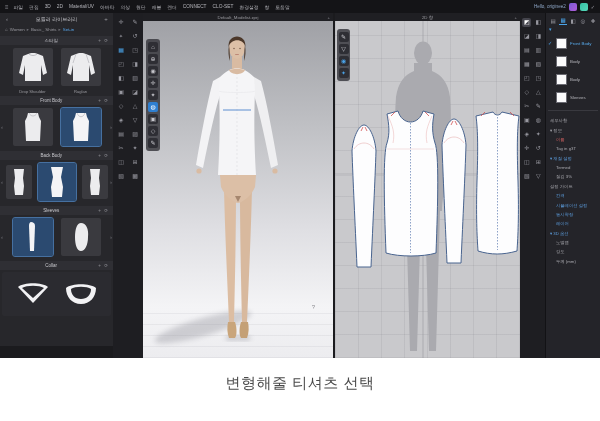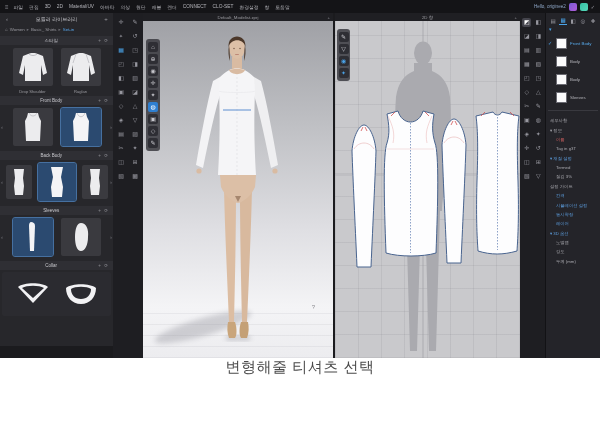--- a/index.html
+++ b/index.html
@@ -82,21 +82,21 @@
   .objrow.sel .objlabel{color:#57a8e8}
   .divider{border-top:1px solid #39393f;margin:4px 2px}
   .props{padding:1px 0}
   .prow{font-size:4.3px;color:#a9a9af;padding:2.2px 4px;white-space:nowrap;overflow:hidden}
   .prow.c-b{color:#5d9fe0}
   .prow.c-r{color:#d06060}
   .prow.ind{padding-left:10px}
 
   
   .caption{position:absolute;left:0;top:358px;width:600px;height:63px;background:#ffffff;display:flex;justify-content:center}
-  .caption span{margin-top:0;font-size:15px;color:#4a4a4a;letter-spacing:.5px}
+  .caption span{margin-top:16px;font-size:15px;color:#4a4a4a;letter-spacing:.5px}
 </style>
 </head>
 <body>
 
 <div class="app">
 
   <div class="menubar">
     <span class="logo">≡</span>
     <span class="menus" style="display:flex;align-items:center">
         <span class="mi">파일</span>

